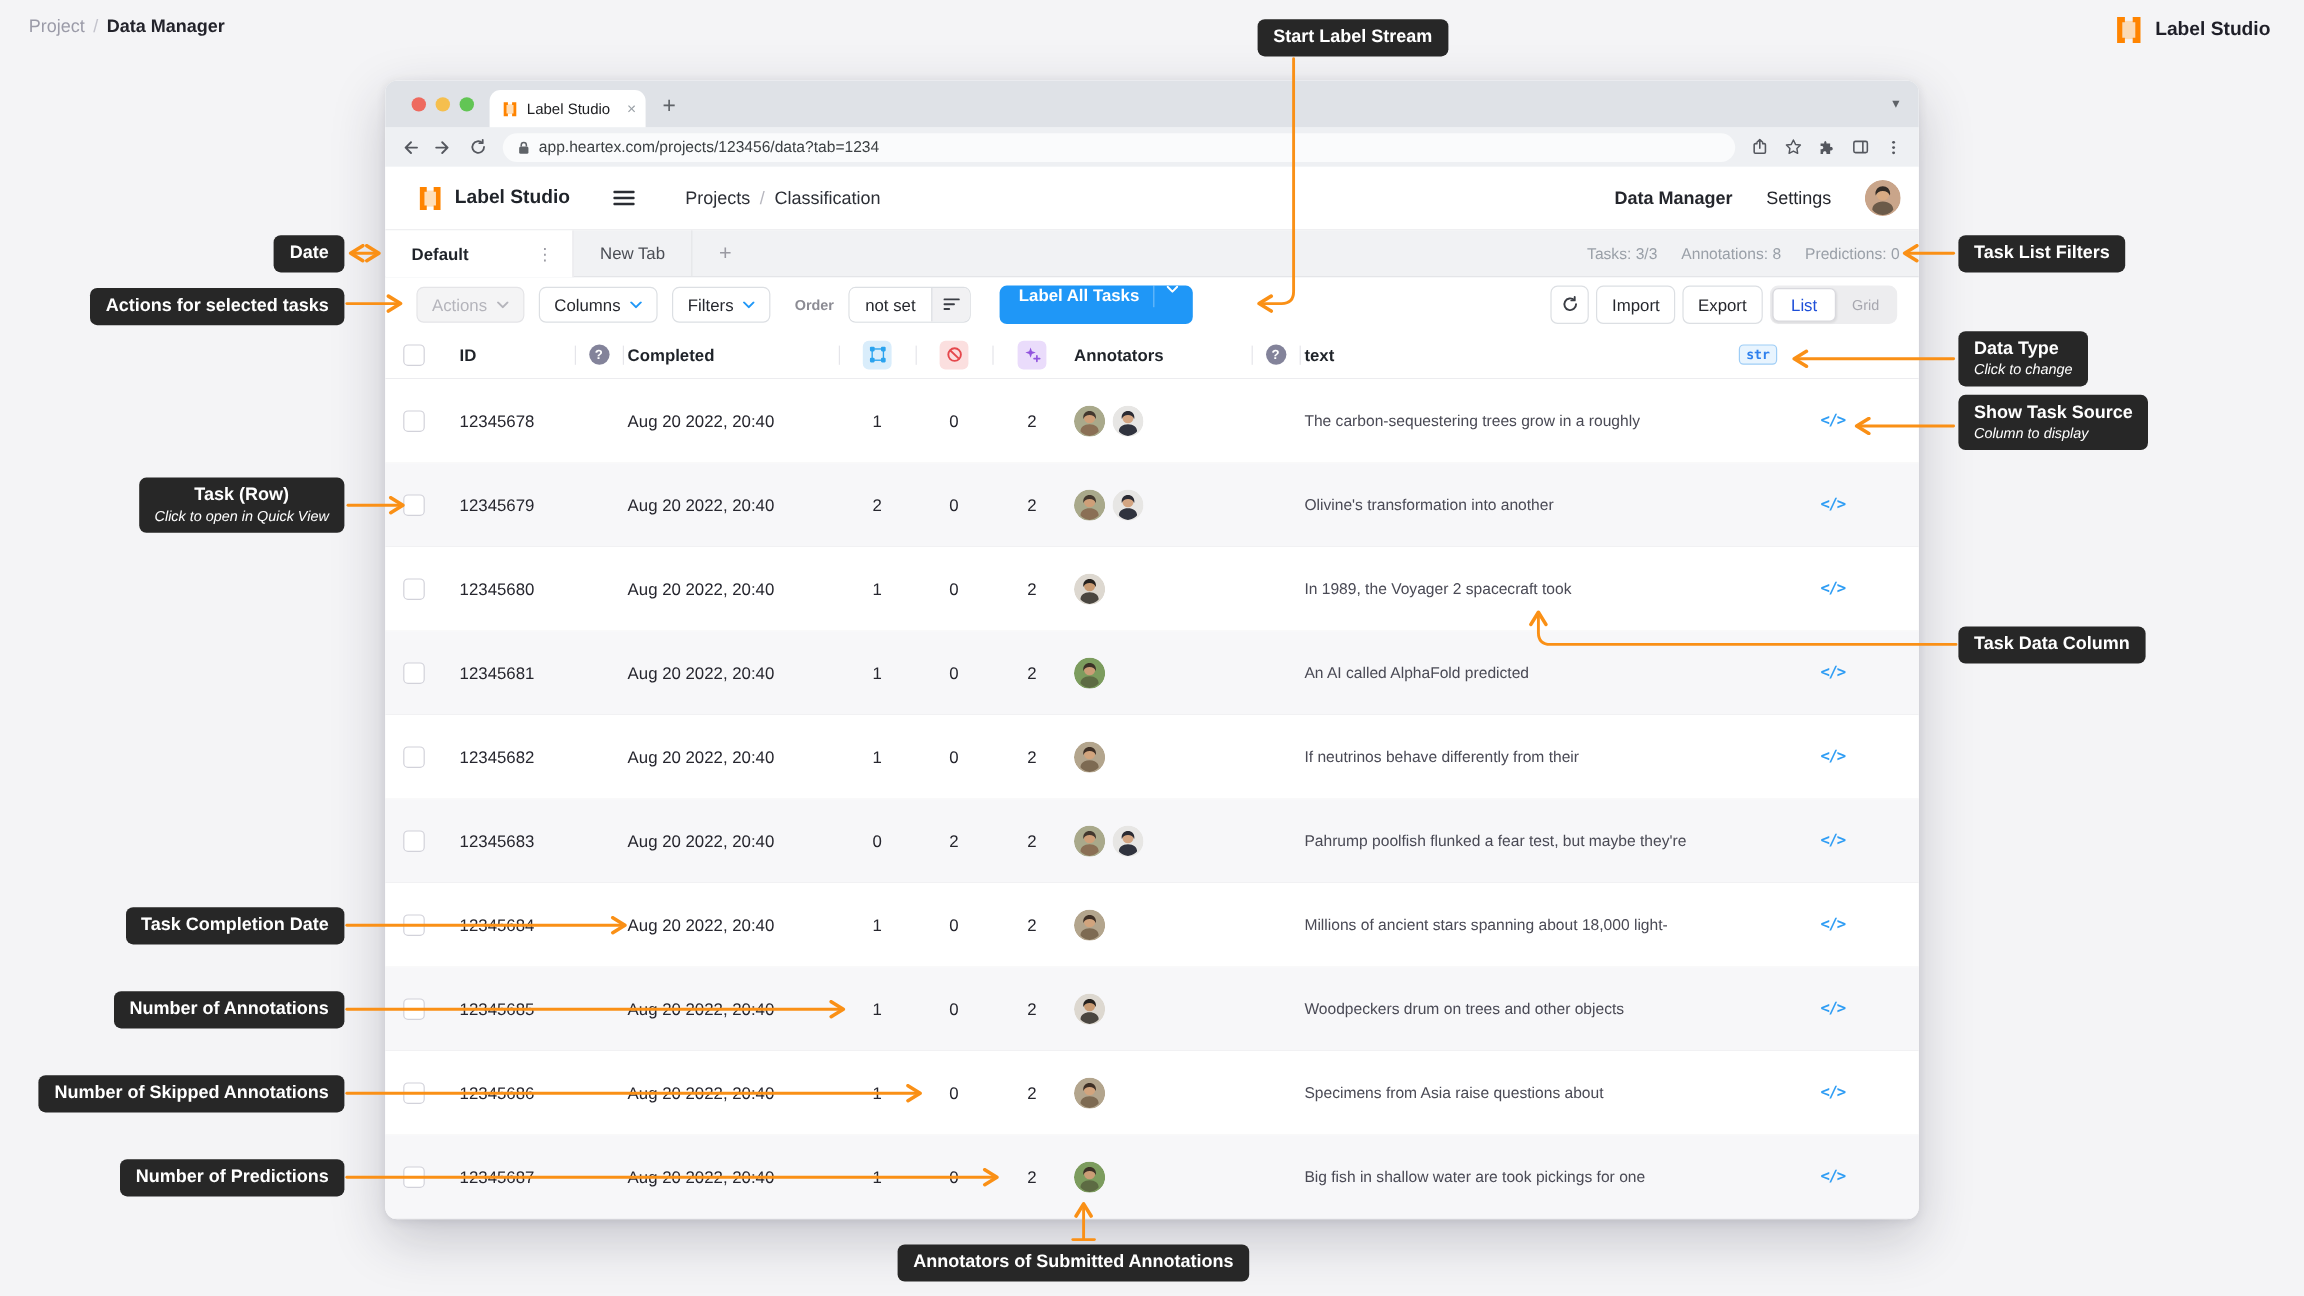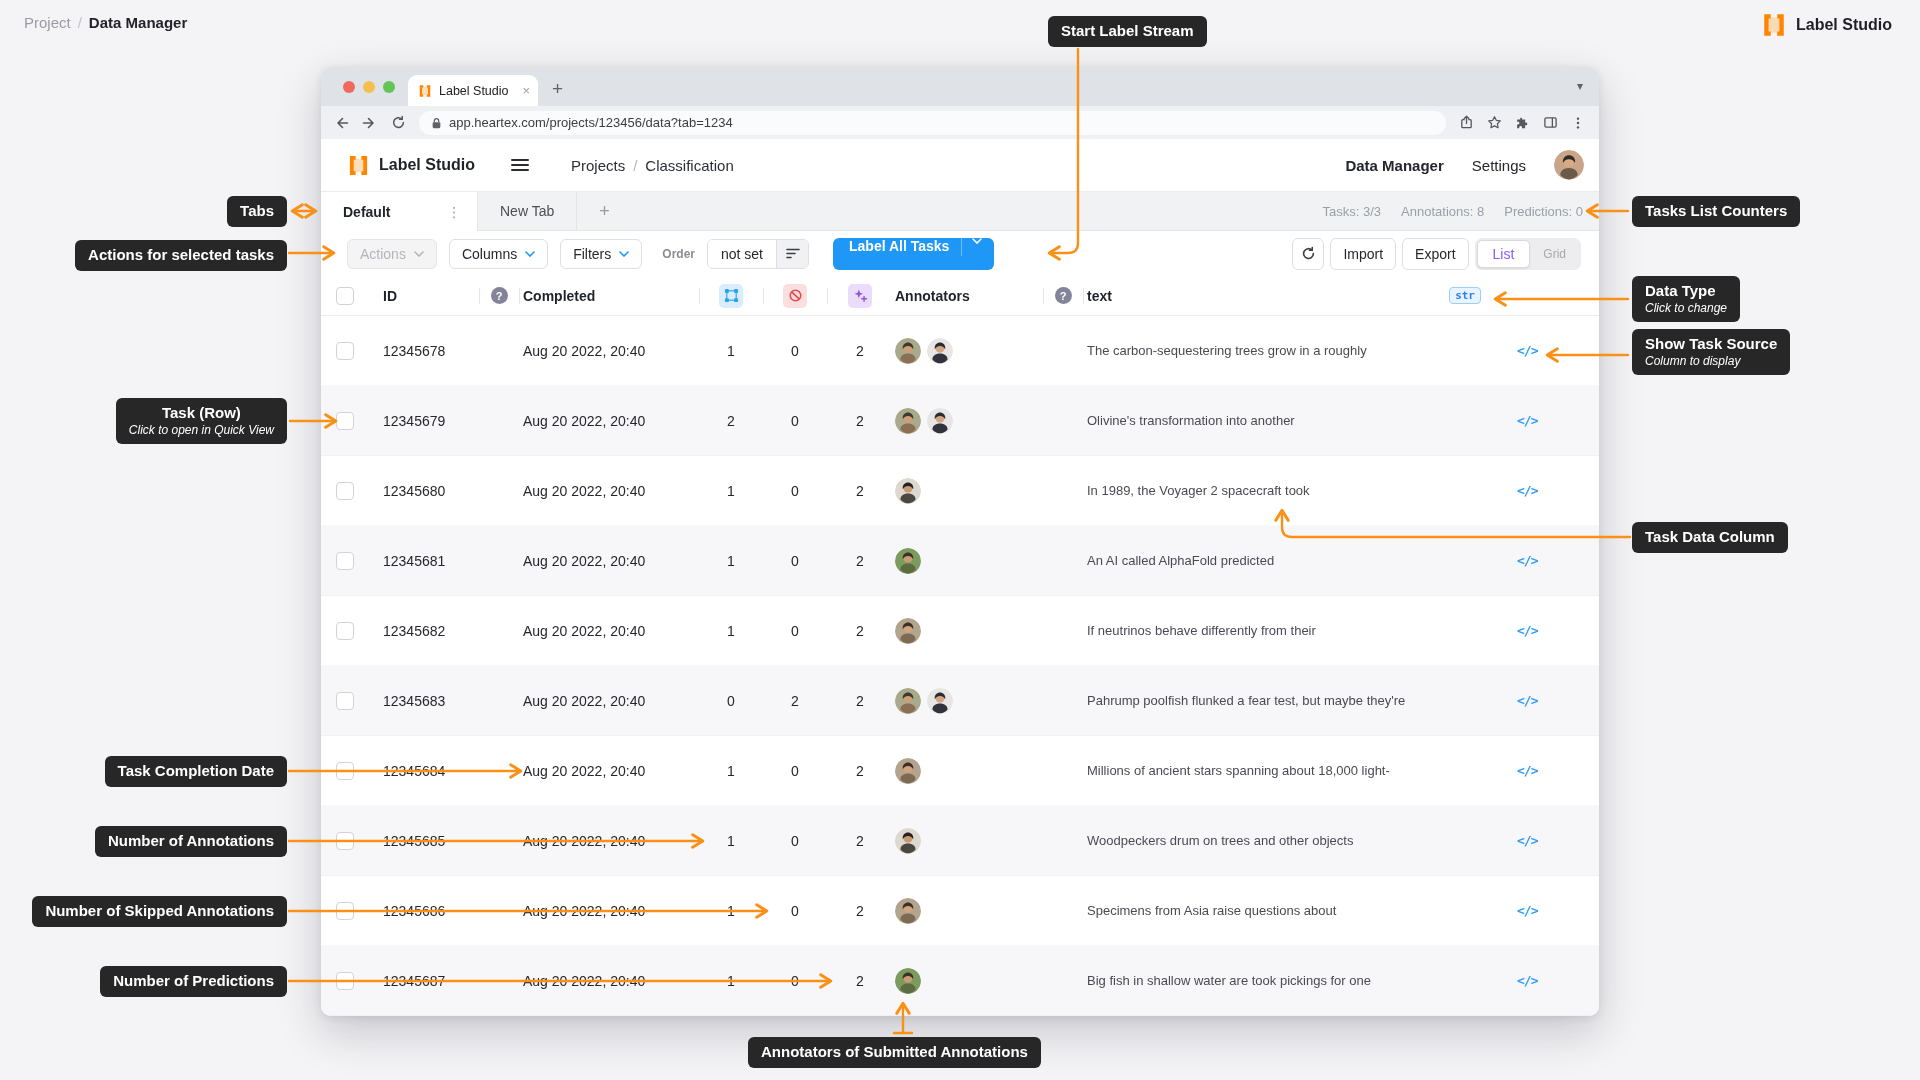--- a/index.html
+++ b/index.html
@@ -64,21 +64,21 @@
   .order-lbl { font-size:12px; color:#8c8c94; font-weight:700; margin-left:8px; }
   .order-seg { height:30px; border:1px solid #dcdfe3; border-radius:6px; display:inline-flex; overflow:hidden; }
   .order-val { display:flex; align-items:center; padding:0 13px; font-size:14px; color:#26282e; background:#fff; }
   .order-sort { width:32px; display:flex; align-items:center; justify-content:center; background:#f1f1f3; border-left:1px solid #dcdfe3; }
   .btn-primary { height:32px; border-radius:6px; background:#1f97f7; color:#fff; display:inline-flex; align-items:flex-start; font-size:14px; font-weight:600; padding:0 0 0 16px; margin-left:12px; }
   .btn-primary .pdiv { width:1px; height:18px; background:rgba(255,255,255,.35); margin:0 10px 0 12px; }
   .btn-primary .chev { padding-right:12px; }
   .tb-right { margin-left:auto; display:flex; align-items:center; gap:6px; }
   .btn-sq { width:32px; height:32px; border:1px solid #dcdfe3; border-radius:6px; background:#fff; display:inline-flex; align-items:center; justify-content:center; }
   .seg { height:32px; background:#ededef; border-radius:7px; padding:2px; display:inline-flex; align-items:center; }
-  .seg .seg-on { height:28px; background:#fff; border:1px solid #d9d9de; border-radius:5px; box-shadow:0 1px 2px rgba(0,0,0,.08); padding:0 15px; display:flex; align-items:center; font-size:14px; color:#8b5cf6; font-weight:500;}
+  .seg .seg-on { height:28px; background:#fff; border:1px solid #d9d9de; border-radius:5px; box-shadow:0 1px 2px rgba(0,0,0,.08); padding:0 15px; display:flex; align-items:center; font-size:14px; color:#1d4ed8; font-weight:500;}
   .seg .seg-off { padding:0 13px; font-size:12px; color:#a7a7af; }
 
   
   .grid { display:grid; grid-template-columns:48px 110px 40px 180px 64px 64px 66px 150px 40px 1fr 90px; align-items:center; }
   .thead { height:40px; background:#fff; border-bottom:1px solid #ececef; font-size:14px; font-weight:700; color:#1f2329; }
   .thead .hc { display:flex; align-items:center; height:100%; position:relative; }
   .thead .dv::before { content:""; position:absolute; left:0; top:12px; width:1px; height:16px; background:#e5e5ea; }
   .checkbox { width:18px; height:18px; border:1.5px solid #d2d2da; border-radius:4px; background:#fff; display:inline-block; }
   .c-check { display:flex; justify-content:center; }
   .c-id { padding-left:14px; }
@@ -691,31 +691,31 @@
       <path d="M289 981 H830" marker-end="url(#ah)"></path>
       <path d="M903 1033 V1004" marker-end="url(#ah)"></path>
       <path d="M894 1033 H912"></path>
     </g>
   </svg>
 
   <div class="callout" id="co-stream">
     <div class="co-label">Start Label Stream</div>
   </div>
   <div class="callout co-left" id="co-tabs">
-    <div class="co-label">Tabs</div>
+    <div class="co-label">Date</div>
   </div>
   <div class="callout co-left" id="co-actions">
     <div class="co-label">Actions for selected tasks</div>
   </div>
   <div class="callout co-left" id="co-task-row">
     <div class="co-label">Task (Row)</div>
     <div class="co-sub">Click to open in Quick View</div>
   </div>
   <div class="callout co-rt" id="co-counters">
-    <div class="co-label">Tasks List Counters</div>
+    <div class="co-label">Task List Filters</div>
   </div>
   <div class="callout co-rt" id="co-datatype">
     <div class="co-label">Data Type</div>
     <div class="co-sub">Click to change</div>
   </div>
   <div class="callout co-rt" id="co-source">
     <div class="co-label">Show Task Source</div>
     <div class="co-sub">Column to display</div>
   </div>
   <div class="callout co-rt" id="co-datacol">

